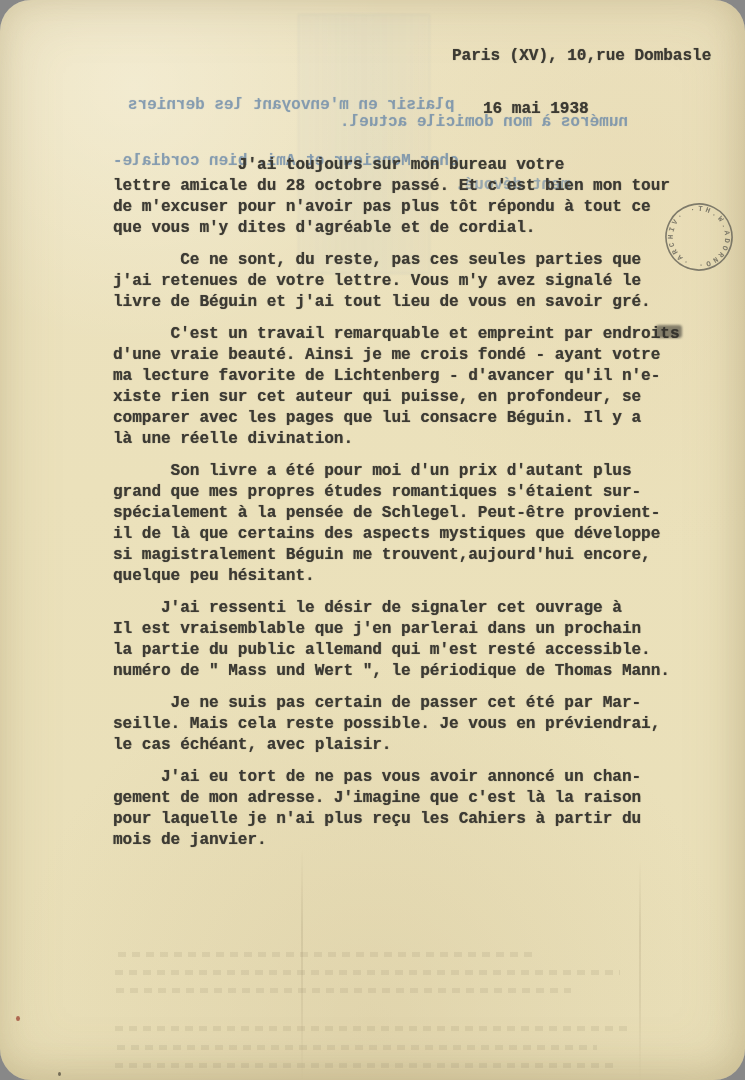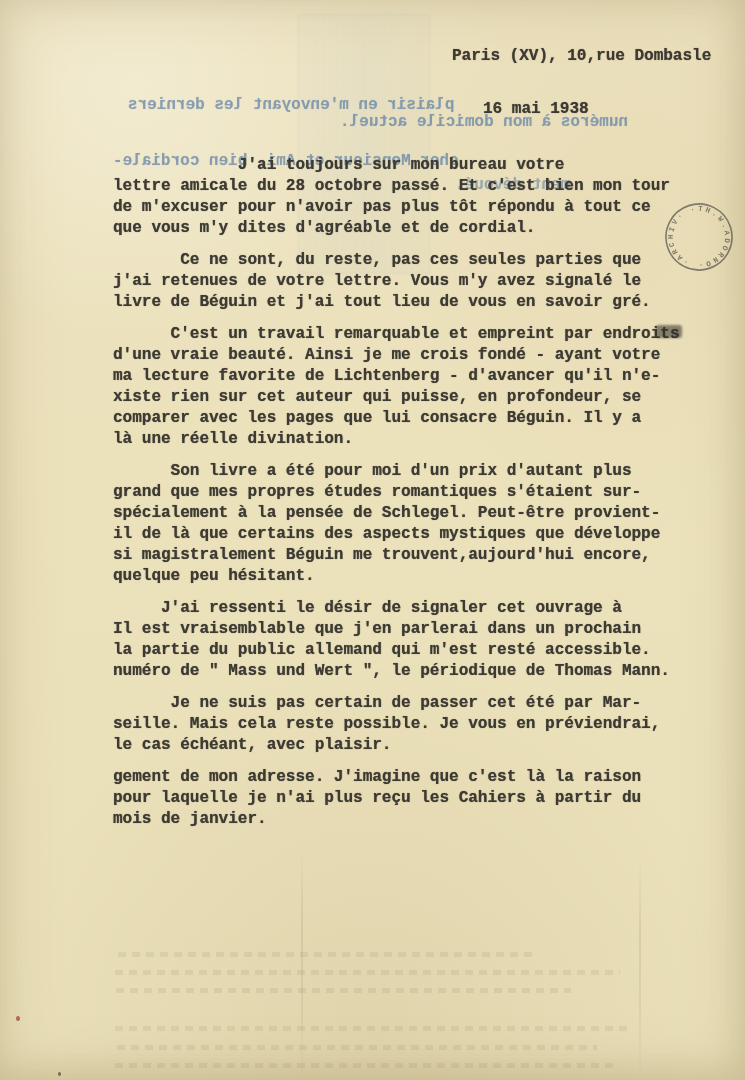--- a/index.html
+++ b/index.html
@@ -9,20 +9,21 @@
     margin:0 auto;
     background-color:#ebe1bc;
     background-image:
       radial-gradient(ellipse 60% 40% at 18% 8%, rgba(255,252,240,0.35), transparent 60%),
       radial-gradient(ellipse 50% 45% at 85% 20%, rgba(230,216,175,0.5), transparent 70%),
       radial-gradient(ellipse 70% 50% at 50% 95%, rgba(208,192,150,0.35), transparent 70%),
       linear-gradient(180deg, #ece2c0 0%, #ebe1bb 45%, #e9dfb8 100%);
     box-shadow: inset 0 0 60px rgba(150,130,85,0.25), inset -6px -8px 30px rgba(140,120,80,0.18);
     overflow:hidden;
     font-family:"Liberation Mono","DejaVu Sans Mono",monospace;
+    border-radius:31px;
   }
   .typed{
     position:absolute;
     font-size:16px;
     line-height:21px;
     font-weight:700;
     color:#3c3a33;
     text-shadow:0 0 1px rgba(52,50,44,0.6), 0.4px 0.4px 0 rgba(52,50,44,0.25);
     white-space:pre;
   }
@@ -129,20 +130,21 @@
         <div class="line">Il est vraisemblable que j'en parlerai dans un prochain</div>
         <div class="line">la partie du public allemand qui m'est resté accessible.</div>
         <div class="line">numéro de " Mass und Wert ", le périodique de Thomas Mann.</div>
       </div>
       <div class="para">
         <div class="line">      Je ne suis pas certain de passer cet été par Mar-</div>
         <div class="line">seille. Mais cela reste possible. Je vous en préviendrai,</div>
         <div class="line">le cas échéant, avec plaisir.</div>
       </div>
       <div class="para">
+        <div class="line">     J'ai eu tort de ne pas vous avoir annoncé un chan-</div>
         <div class="line">gement de mon adresse. J'imagine que c'est là la raison</div>
         <div class="line">pour laquelle je n'ai plus reçu les Cahiers à partir du</div>
         <div class="line">mois de janvier.</div>
       </div>
     </div>
 
   <div class="ink-smudge"></div>
 
   <svg class="stamp" viewBox="0 0 78 78">
     <circle cx="39" cy="39" r="33" fill="none" stroke="#615f55" stroke-width="1.6"></circle>

